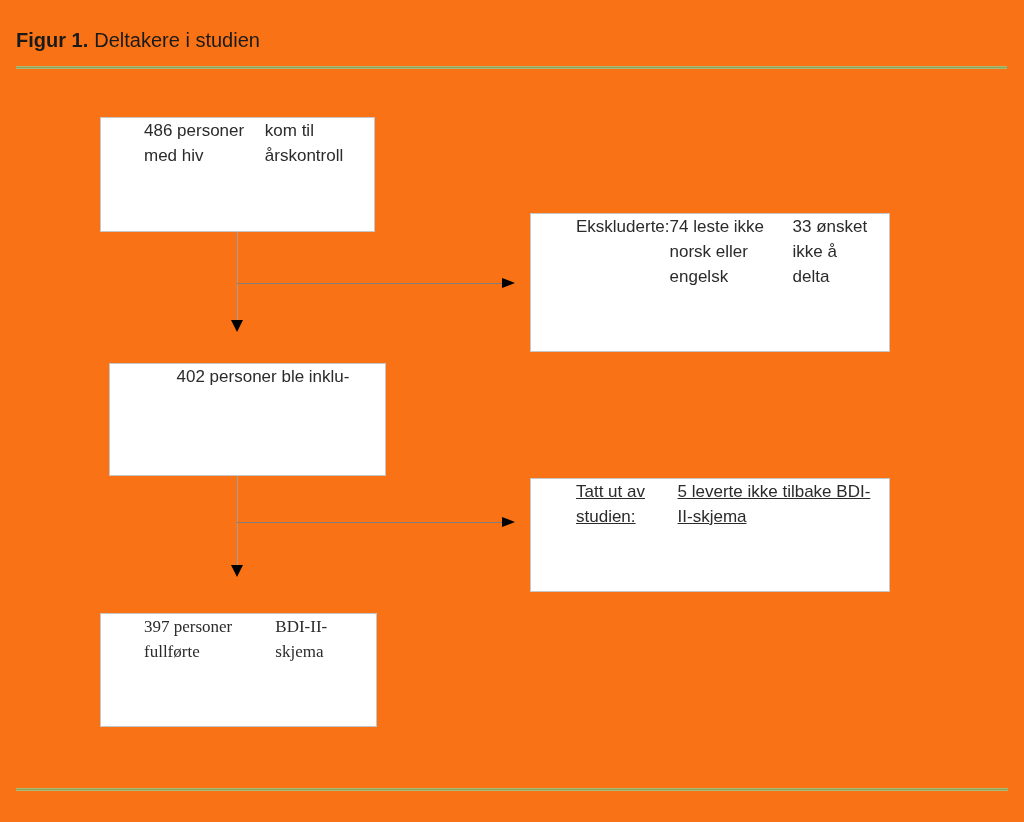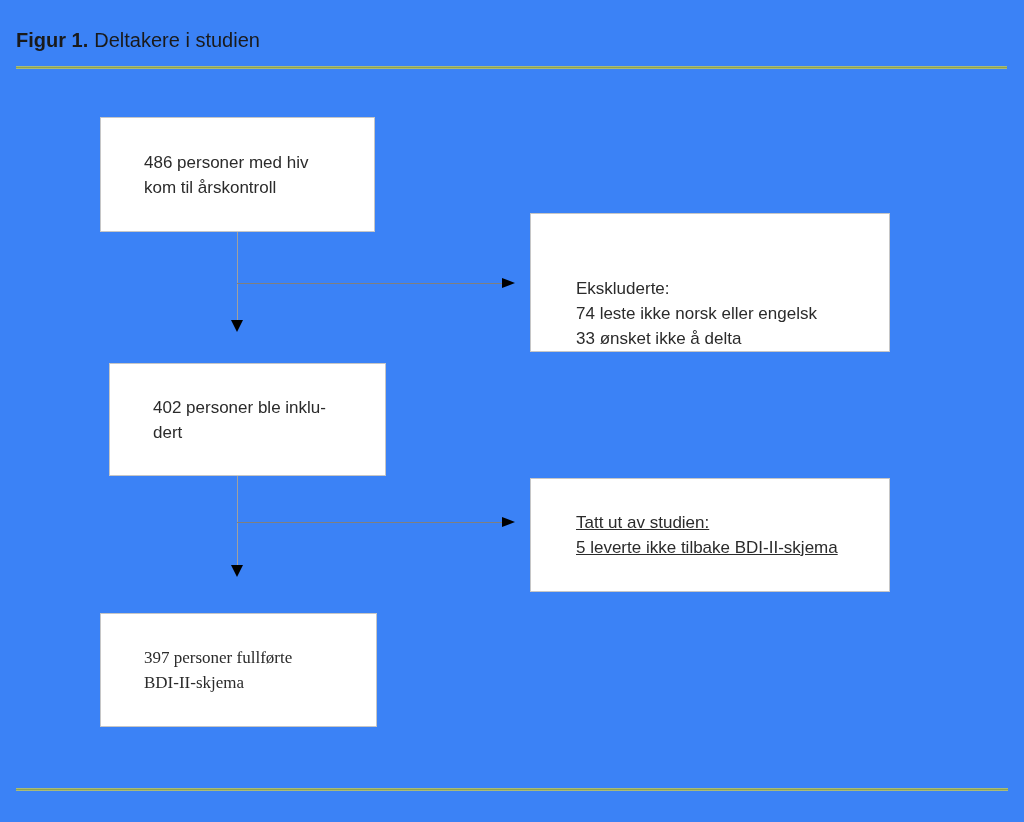--- a/index.html
+++ b/index.html
@@ -1,21 +1,21 @@
 <!DOCTYPE html>
 <html><head>
 <meta charset="utf-8">
 <style>
   * { margin: 0; padding: 0; box-sizing: border-box; }
   html, body { background: #ffffff; }
   .page {
     position: relative;
     width: 1024px;
     height: 822px;
-    background: #3b82f6;
+    background: #f97316;
     font-family: "Liberation Sans", "DejaVu Sans", sans-serif;
     color: #262626;
     overflow: hidden;
   }
   .figure-title {
     position: absolute;
     left: 16px;
     top: 26px;
     font-size: 20px;
     line-height: 28px;
@@ -28,21 +28,20 @@
     height: 3px;
     background: linear-gradient(to bottom, #b7c68d 0%, #8ea450 50%, #b7c68d 100%);
   }
   .rule-top { left: 16px; top: 66px; width: 991px; }
   .rule-bottom { left: 16px; top: 788px; width: 992px; }
   .flow-box {
     position: absolute;
     background: #ffffff;
     border: 1px solid #c6c6c6;
     display: flex;
-    flex-direction: column;
     justify-content: center;
     padding-left: 43px;
     padding-right: 12px;
     font-size: 17px;
     line-height: 25px;
     color: #2b2b2b;
   }
   .box-1 { left: 100px; top: 117px; width: 275px; height: 115px; }
   .box-2 { left: 109px; top: 363px; width: 277px; height: 113px; }
   .box-3 { left: 100px; top: 613px; width: 277px; height: 114px; font-family: Liberation Serif, serif; }
@@ -84,21 +83,20 @@
 
   <div class="accent-rule rule-top"></div>
 
   <div class="flow-box box-1">
     <div>486 personer med hiv</div>
     <div>kom til årskontroll</div>
   </div>
 
   <div class="flow-box box-2">
     <div>402 personer ble inklu-</div>
-    <div>dert</div>
   </div>
 
   <div class="flow-box box-3">
     <div>397 personer fullførte</div>
     <div>BDI-II-skjema</div>
   </div>
 
   <div class="flow-box side-a">
     <div>Ekskluderte:</div>
     <div>74 leste ikke norsk eller engelsk</div>

